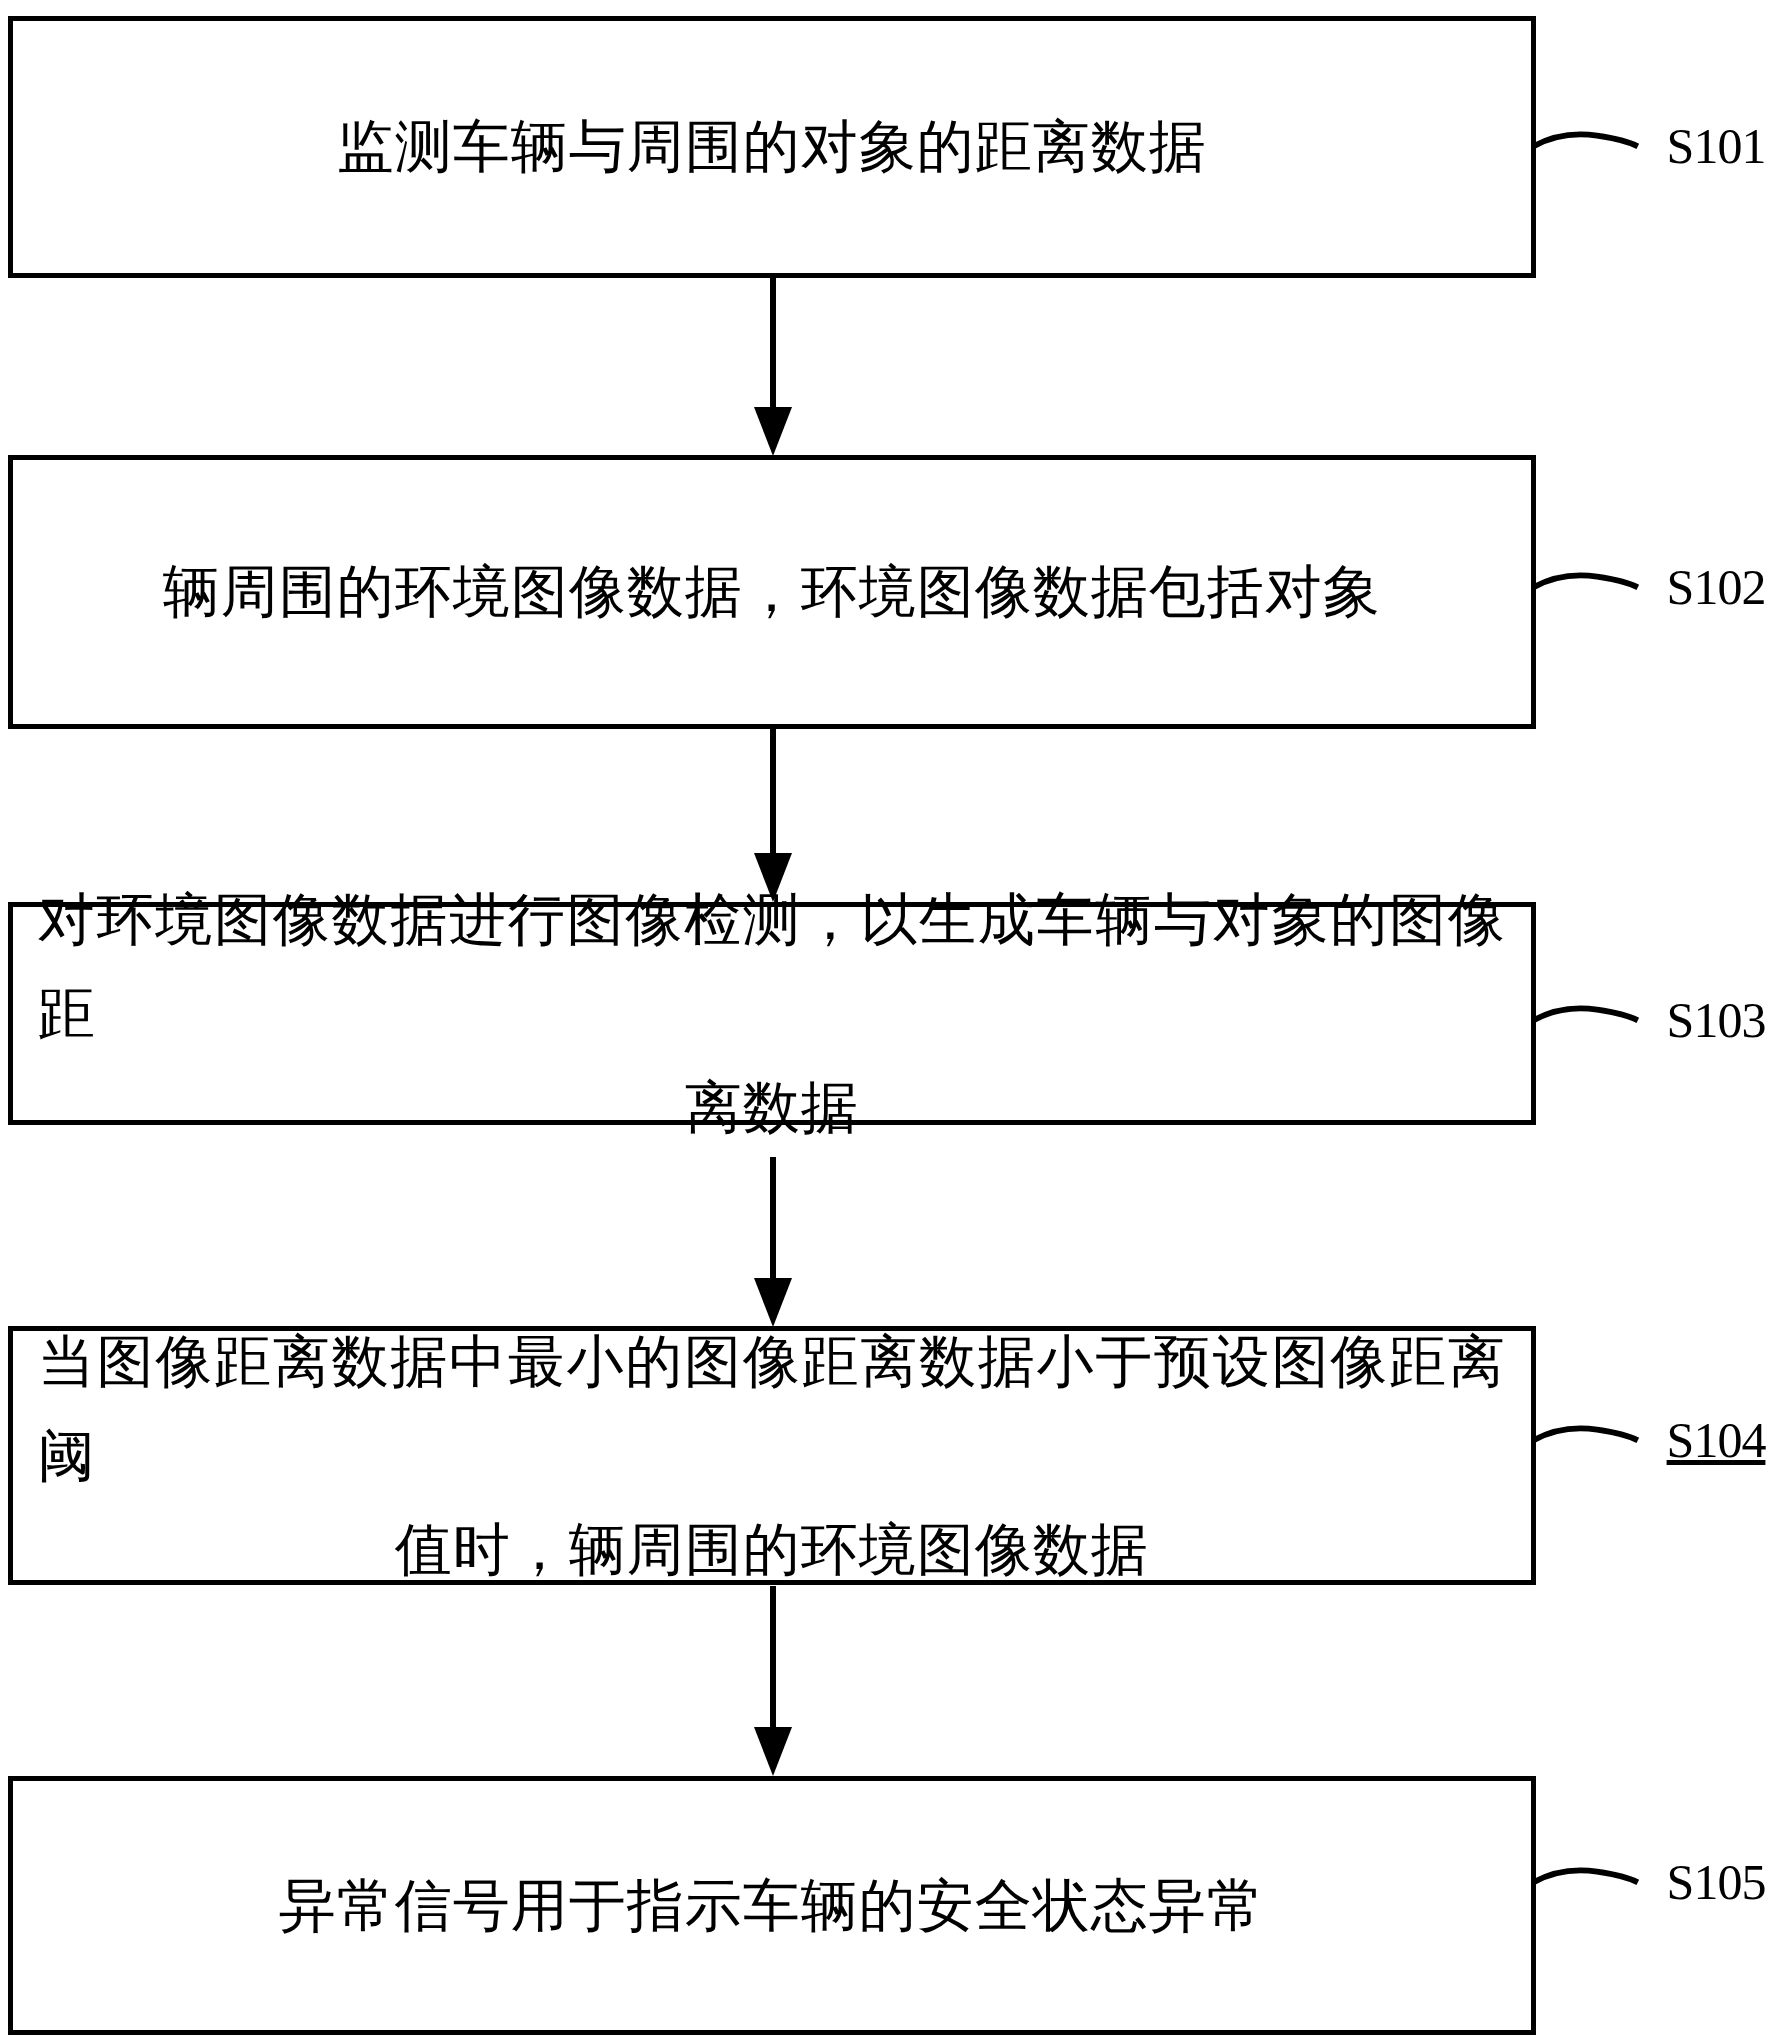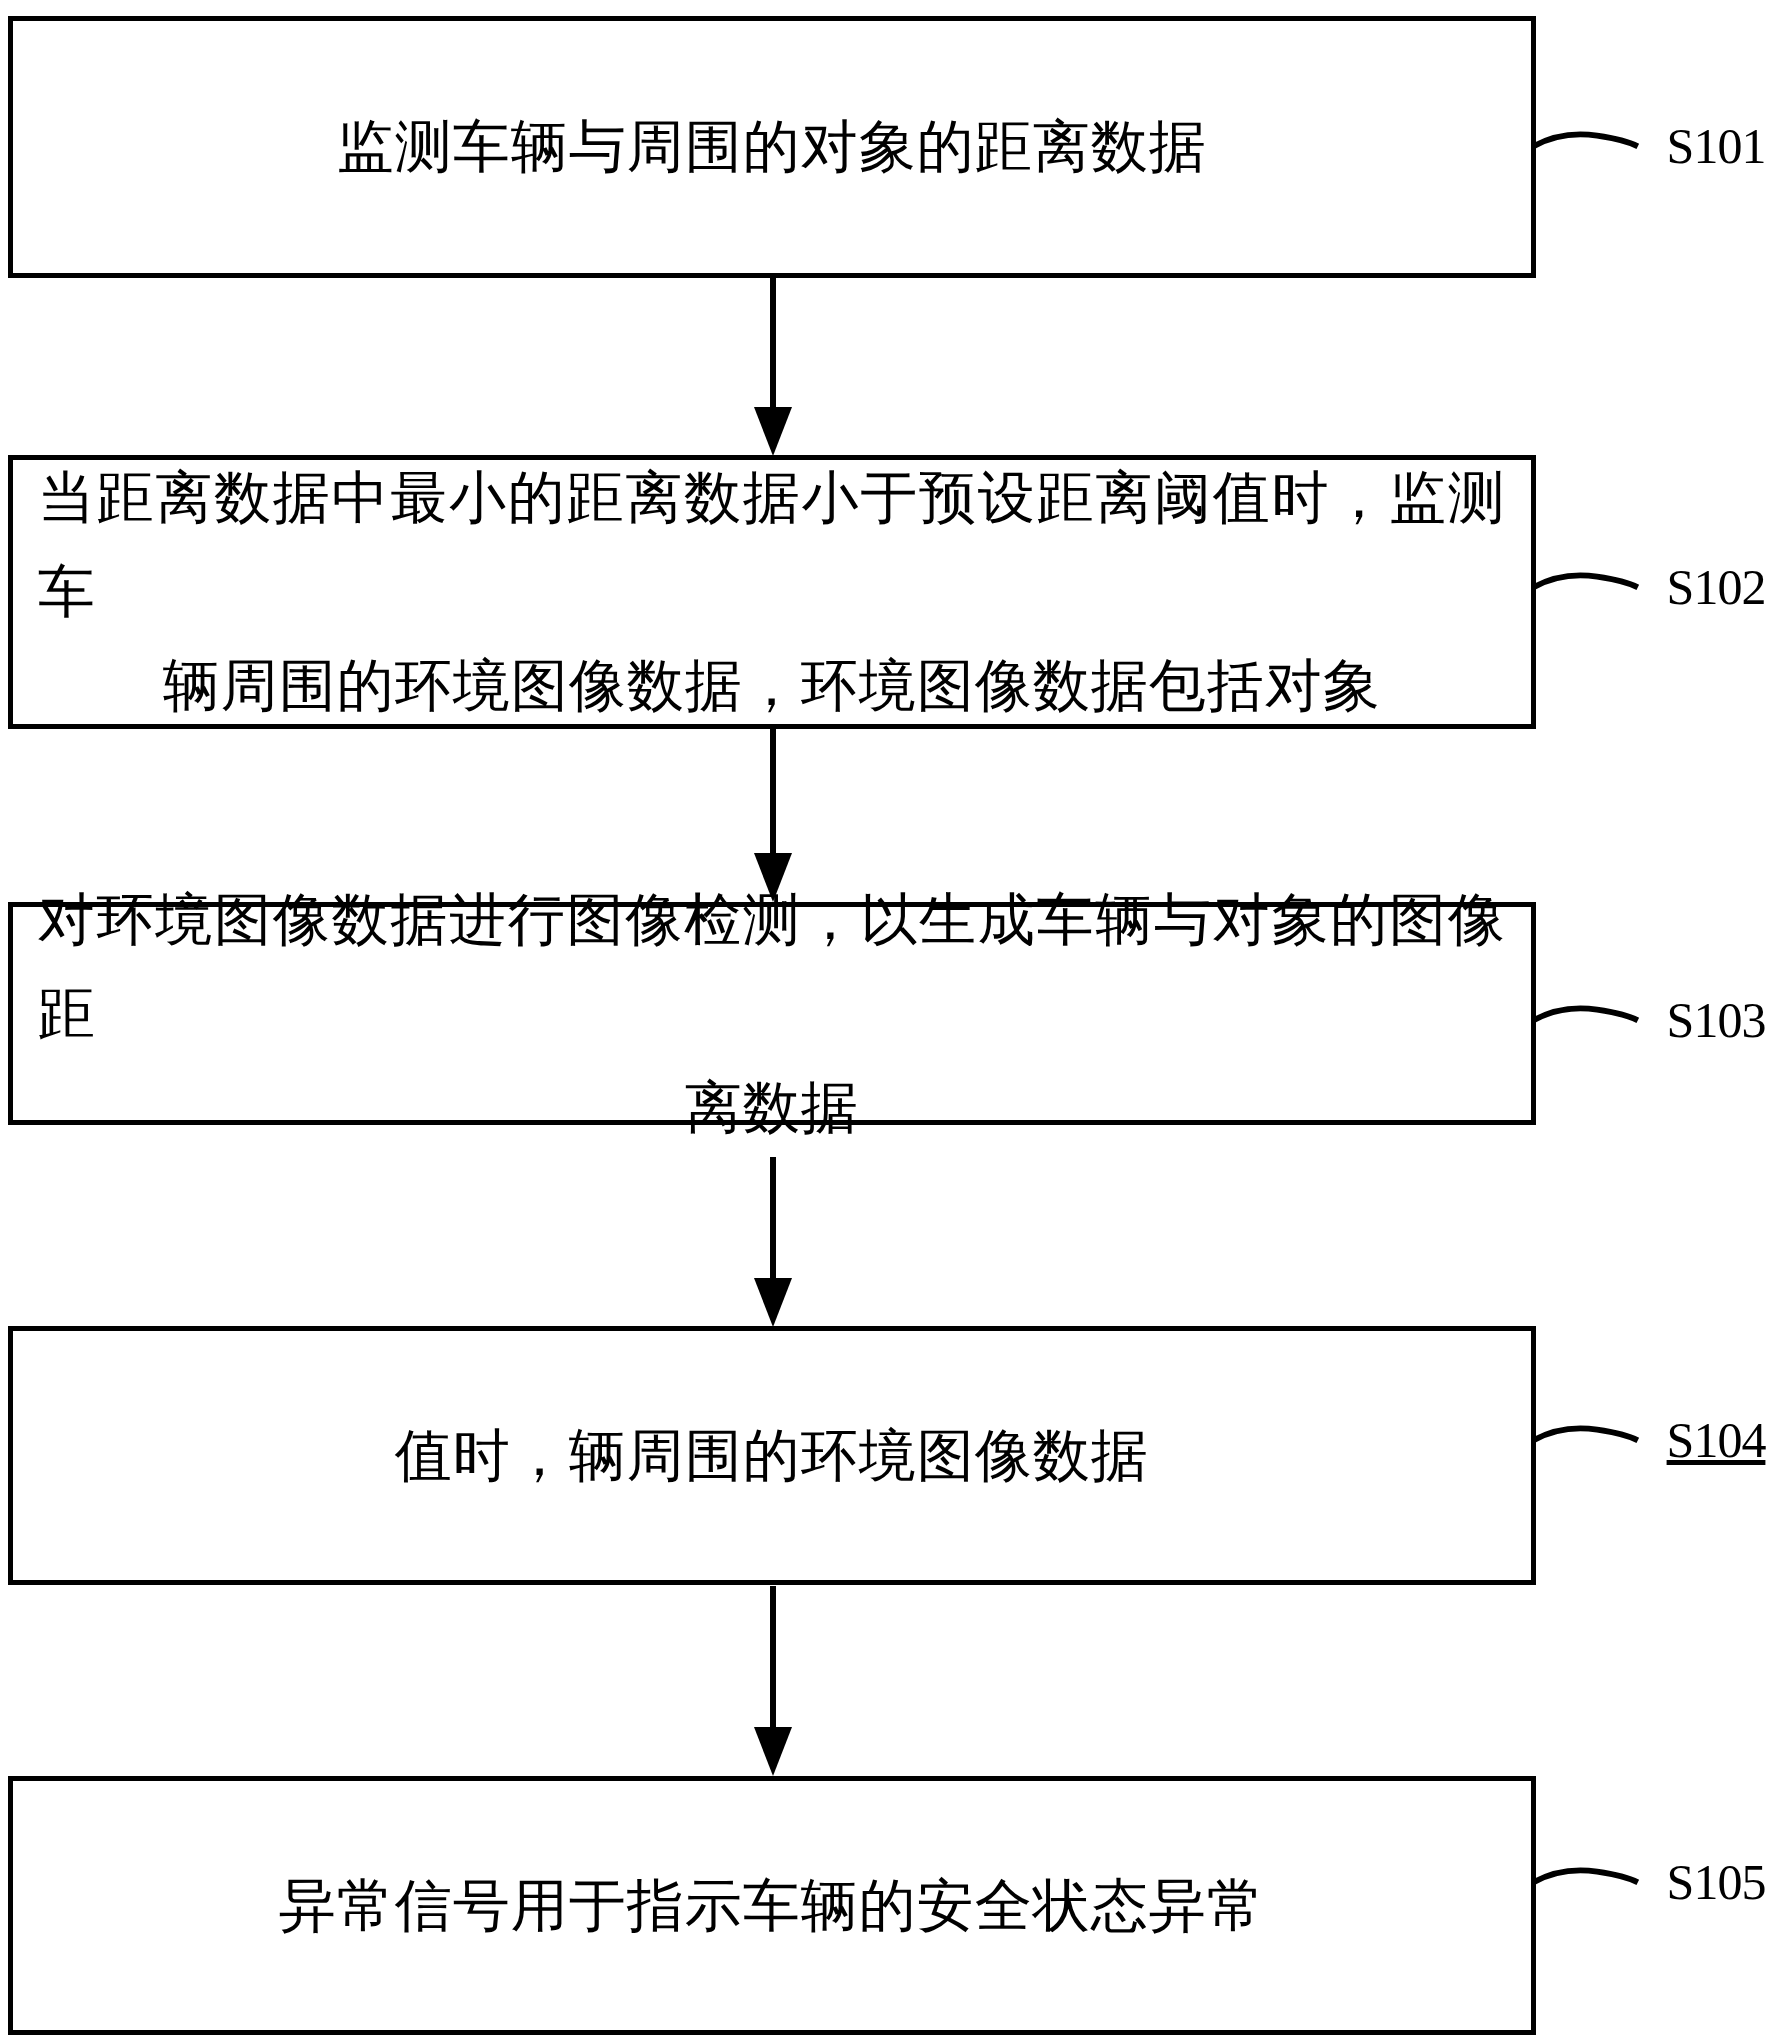--- a/index.html
+++ b/index.html
@@ -65,36 +65,36 @@
 <div class="canvas">
 
   <div class="step-box" style="top:15.6px;height:262px;">
     <div class="line oneline">监测车辆与周围的对象的距离数据</div>
   </div>
 
   <div class="arrow-shaft" style="left:770px;top:278px;height:131px;"></div>
   <div class="arrow-head" style="left:754px;top:407px;"></div>
 
   <div class="step-box" style="top:455px;height:274px;">
-    <div class="line jline">当距离数据中最小的距离数据小于预设距离阈值时，监测车</div>
     <div class="line cline">辆周围的环境图像数据，环境图像数据包括对象</div>
   </div>
 
   <div class="arrow-shaft" style="left:770px;top:729px;height:126px;"></div>
   <div class="arrow-head" style="left:754px;top:853px;"></div>
 
   <div class="step-box" style="top:902px;height:223px;">
     <div class="line jline">对环境图像数据进行图像检测，以生成车辆与对象的图像距</div>
     <div class="line cline">离数据</div>
   </div>
 
   <div class="arrow-shaft" style="left:770px;top:1157px;height:123px;"></div>
   <div class="arrow-head" style="left:754px;top:1278px;"></div>
 
   <div class="step-box" style="top:1326px;height:259px;">
+    <div class="line jline">当图像距离数据中最小的图像距离数据小于预设图像距离阈</div>
     <div class="line cline">值时，辆周围的环境图像数据</div>
   </div>
 
   <div class="arrow-shaft" style="left:770px;top:1586px;height:143px;"></div>
   <div class="arrow-head" style="left:754px;top:1727px;"></div>
 
   <div class="step-box" style="top:1776px;height:259px;">
     <div class="line cline">异常信号用于指示车辆的安全状态异常</div>
   </div>
 

